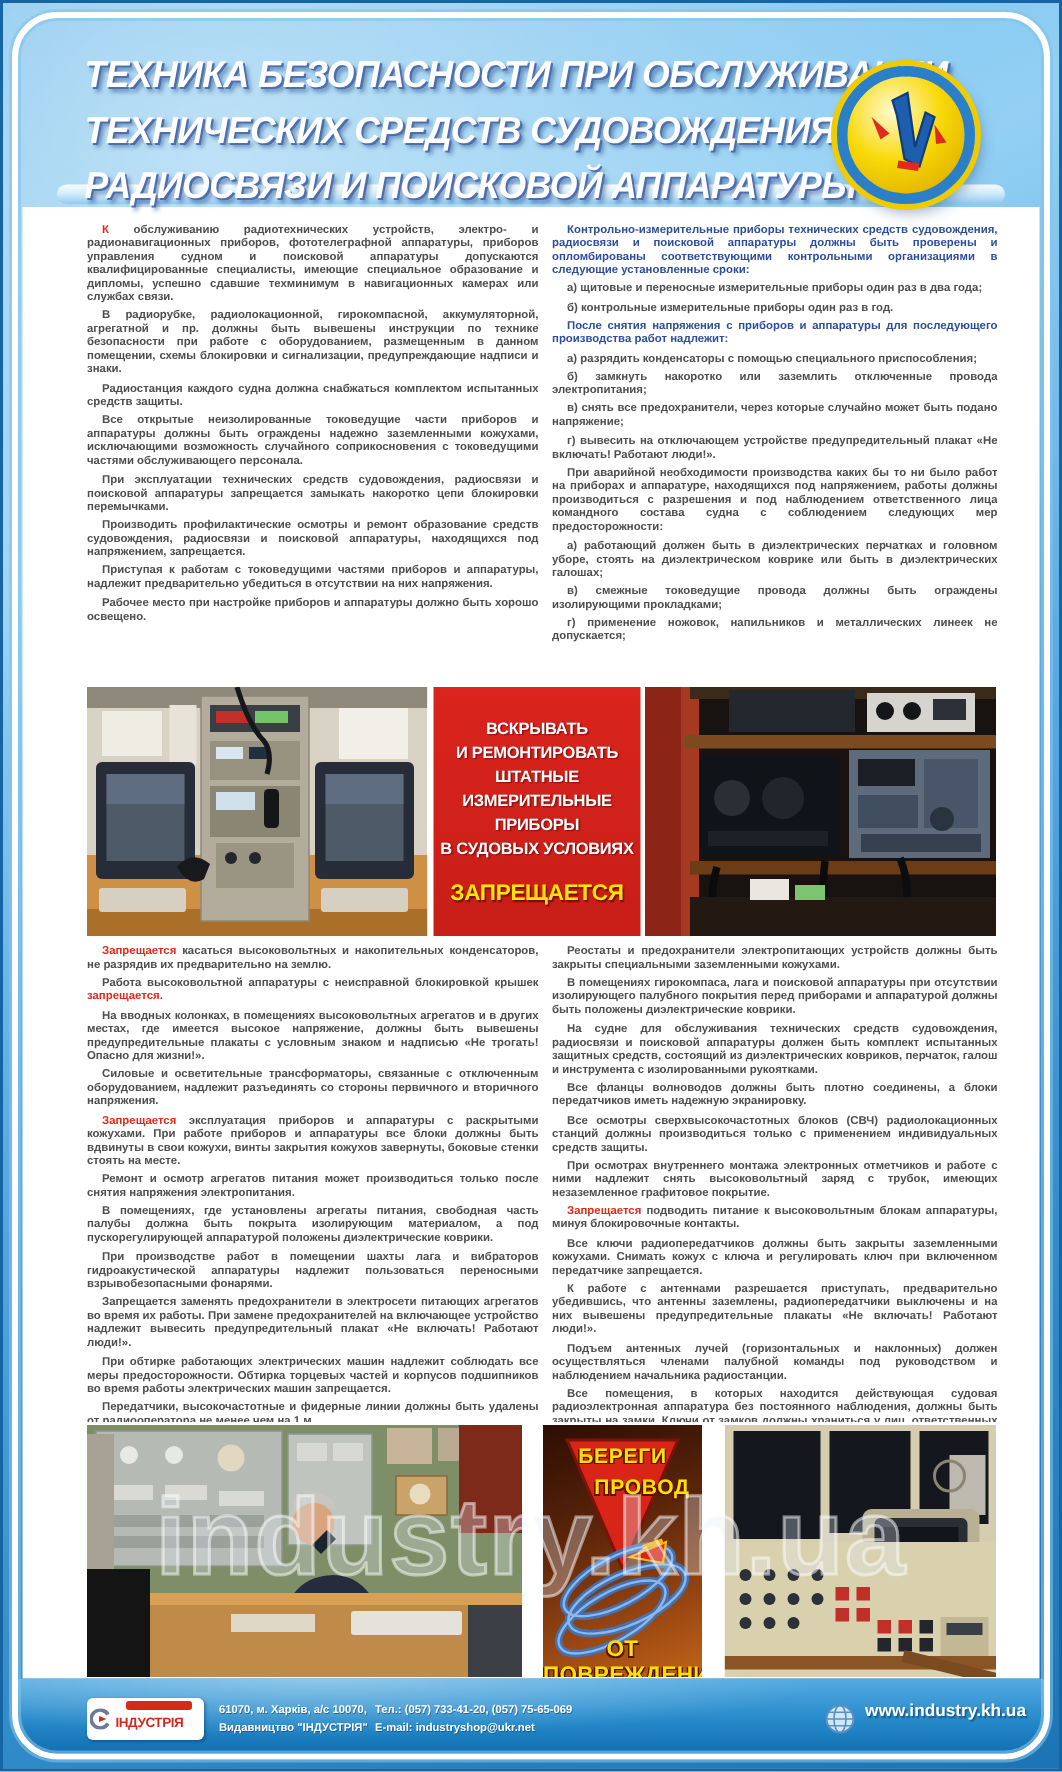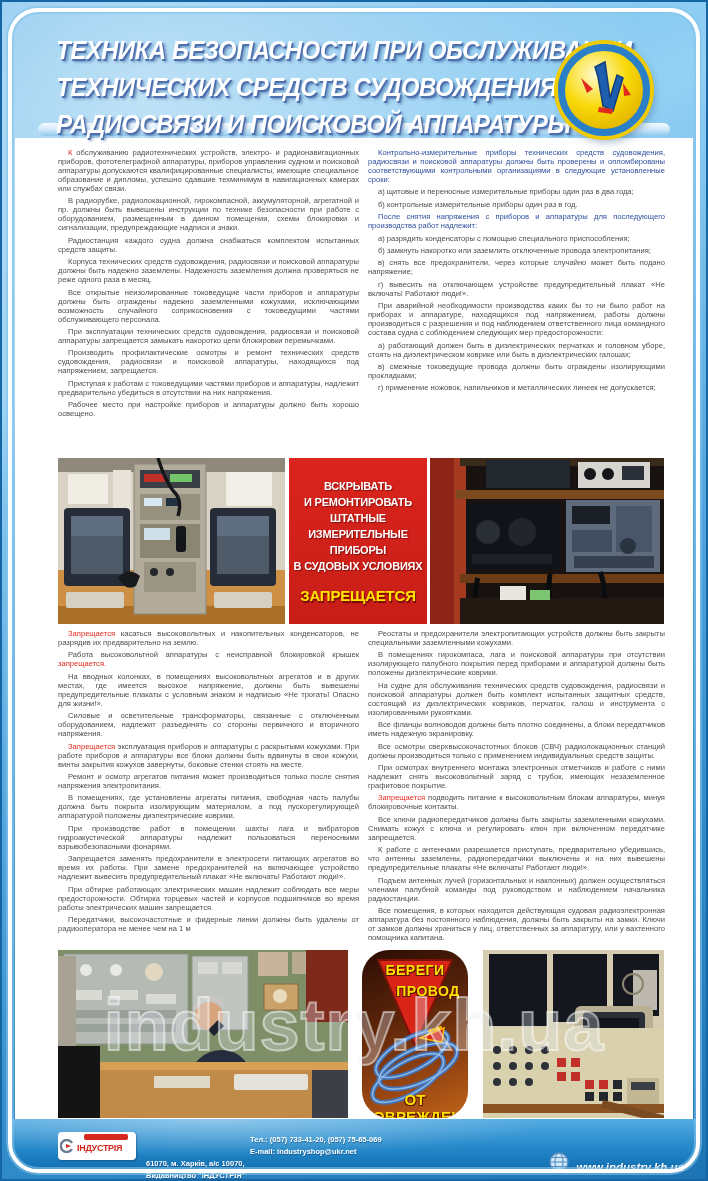--- a/index.html
+++ b/index.html
@@ -29,37 +29,37 @@
   .emblem svg{position:absolute;inset:0;}
   
   .content-panel{position:absolute;left:13px;right:13px;top:136px;bottom:60px;background:#ffffff;z-index:1;}
   
   .col{position:absolute;z-index:2;overflow:hidden;}
   #col-tl{left:56px;top:146px;width:301px;height:308px;}
   #col-tr{left:366px;top:146px;width:297px;height:308px;}
   #col-bl{left:56px;top:627px;width:301px;height:319px;}
   #col-br{left:366px;top:627px;width:297px;height:319px;}
   .para{margin:0 0 3.4px 0;text-indent:10px;text-align:justify;
-    font-size:7.6px;line-height:9px;font-weight:normal;color:#4e4e50;}
+    font-size:7.6px;line-height:9px;font-weight:bold;color:#4e4e50;}
   .seg-red{color:#e02a1e;}
   .seg-blue{color:#2e4e9d;}
   
   .photo{position:absolute;overflow:hidden;z-index:2;}
   #photo-radio-room{left:56px;top:456px;width:227px;height:166px;}
   #photo-radio-station{left:428px;top:456px;width:234px;height:166px;}
   .warn-box{position:absolute;left:287px;top:456px;width:138px;height:166px;z-index:2;
     background:linear-gradient(180deg,#da241d 0%,#c71e17 100%);text-align:center;padding-top:20px;}
   .warn-line{color:#ffffff;font-weight:bold;font-size:11px;line-height:16px;letter-spacing:-.2px;
     text-shadow:1px 1px 1px rgba(90,0,0,.6);}
   .warn-forbidden{margin-top:13px;color:#ffe600;font-weight:bold;font-size:15px;letter-spacing:-.2px;
     text-shadow:1px 1.5px 1px rgba(90,0,0,.75);}
   
   #photo-operator{left:56px;top:948px;width:290px;height:168px;}
   #poster-wire{left:360px;top:948px;width:106px;height:168px;
-    background:linear-gradient(160deg,#2c0d04 0%,#5c250a 40%,#9a4712 75%,#c06418 100%);border-radius:27px;}
+    background:linear-gradient(160deg,#2c0d04 0%,#5c250a 40%,#9a4712 75%,#c06418 100%);}
   #photo-console{left:481px;top:948px;width:181px;height:168px;}
   .poster-text{position:absolute;width:100%;text-align:center;font-weight:bold;color:#ffe000;
     text-shadow:1px 1px 0 #5a1004,-1px 1px 0 #5a1004;z-index:3;}
   #poster-line1{top:12px;font-size:14px;letter-spacing:.5px;}
   #poster-line2{top:33px;font-size:14px;letter-spacing:.5px;padding-left:26px;}
   #poster-line3{top:141px;font-size:15px;letter-spacing:.2px;}
   
   .watermark{position:absolute;left:0;right:0;top:982px;z-index:6;text-align:center;
     font-size:72px;font-weight:bold;letter-spacing:1px;color:rgba(225,236,245,.30);
     -webkit-text-stroke:2px rgba(255,255,255,.5);pointer-events:none;}
@@ -69,23 +69,23 @@
     background:
       radial-gradient(80% 120% at 30% 0%, rgba(255,255,255,.35), rgba(255,255,255,0) 60%),
       linear-gradient(180deg,#54abe2 0%,#2387c8 55%,#0f6bae 100%);}
   .pub-logo{position:absolute;left:50px;top:13px;width:78px;height:28px;background:#ffffff;
     border-radius:4px;box-shadow:1px 1px 2px rgba(10,50,90,.4);display:flex;align-items:center;
     gap:3px;padding:2px;}
   .pub-ribbon{position:absolute;left:26px;top:2px;width:44px;height:6px;background:#d42a1e;border-radius:2px;}
   .pub-text{color:#d42a1e;font-size:9px;font-weight:bold;letter-spacing:-.3px;margin-top:4px;}
   .f-col{position:absolute;top:15px;font-size:7.5px;font-weight:bold;color:#ffffff;line-height:12px;
     text-shadow:.5px .5px 0 rgba(10,50,90,.5);}
-  #f-col1{left:138px;margin-top:24px;}
+  #f-col1{left:138px;}
   #f-col2{left:242px;}
-  .site{position:absolute;right:16px;top:32px;display:flex;align-items:flex-end;gap:6px;font-style:italic;}
+  .site{position:absolute;right:16px;top:16px;display:flex;align-items:flex-start;gap:6px;}
   .site-text{color:#ffffff;font-size:11.5px;font-weight:bold;text-shadow:1px 1px 1px rgba(10,50,90,.6);}
 </style>
 </head>
 <body>
 
 <div id="page">
 
   <div class="title-block">
     <div class="title-line">ТЕХНИКА БЕЗОПАСНОСТИ ПРИ ОБСЛУЖИВАНИИ</div>
     <div class="title-line">ТЕХНИЧЕСКИХ СРЕДСТВ СУДОВОЖДЕНИЯ,</div>
@@ -101,24 +101,23 @@
     </svg>
   </div>
 
   <div class="sep-bar"></div>
   <div class="content-panel"></div>
 
   <div id="col-tl" class="col">
       <p class="para"><span class="seg-red">К</span><span> обслуживанию радиотехнических устройств, электро- и радионавигационных приборов, фототелеграфной аппаратуры, приборов управления судном и поисковой аппаратуры допускаются квалифицированные специалисты, имеющие специальное образование и дипломы, успешно сдавшие техминимум в навигационных камерах или службах связи.</span></p>
       <p class="para"><span>В радиорубке, радиолокационной, гирокомпасной, аккумуляторной, агрегатной и пр. должны быть вывешены инструкции по технике безопасности при работе с оборудованием, размещенным в данном помещении, схемы блокировки и сигнализации, предупреждающие надписи и знаки.</span></p>
       <p class="para"><span>Радиостанция каждого судна должна снабжаться комплектом испытанных средств защиты.</span></p>
-      <p class="para"><span>Корпуса технических средств судовождения, радиосвязи и поисковой аппаратуры должны быть надежно заземлены. Надежность заземления должна проверяться не реже одного раза в месяц.</span></p>
       <p class="para"><span>Все открытые неизолированные токоведущие части приборов и аппаратуры должны быть ограждены надежно заземленными кожухами, исключающими возможность случайного соприкосновения с токоведущими частями обслуживающего персонала.</span></p>
       <p class="para"><span>При эксплуатации технических средств судовождения, радиосвязи и поисковой аппаратуры запрещается замыкать накоротко цепи блокировки перемычками.</span></p>
-      <p class="para"><span>Производить профилактические осмотры и ремонт технических средств судовождения, радиосвязи и поисковой аппаратуры, находящихся под напряжением, запрещается.</span></p>
+      <p class="para"><span>Производить профилактические осмотры и ремонт образование средств судовождения, радиосвязи и поисковой аппаратуры, находящихся под напряжением, запрещается.</span></p>
       <p class="para"><span>Приступая к работам с токоведущими частями приборов и аппаратуры, надлежит предварительно убедиться в отсутствии на них напряжения.</span></p>
       <p class="para"><span>Рабочее место при настройке приборов и аппаратуры должно быть хорошо освещено.</span></p>
     </div>
   <div id="col-tr" class="col">
       <p class="para"><span class="seg-blue">Контрольно-измерительные приборы технических средств судовождения, радиосвязи и поисковой аппаратуры должны быть проверены и опломбированы соответствующими контрольными организациями в следующие установленные сроки:</span></p>
       <p class="para"><span>а) щитовые и переносные измерительные приборы  один раз в два года;</span></p>
       <p class="para"><span>б) контрольные измерительные приборы  один раз в год.</span></p>
       <p class="para"><span class="seg-blue">После снятия напряжения с приборов и аппаратуры для последующего производства работ надлежит:</span></p>
       <p class="para"><span>а) разрядить конденсаторы с помощью специального приспособления;</span></p>
       <p class="para"><span>б) замкнуть накоротко или заземлить отключенные провода электропитания;</span></p>

